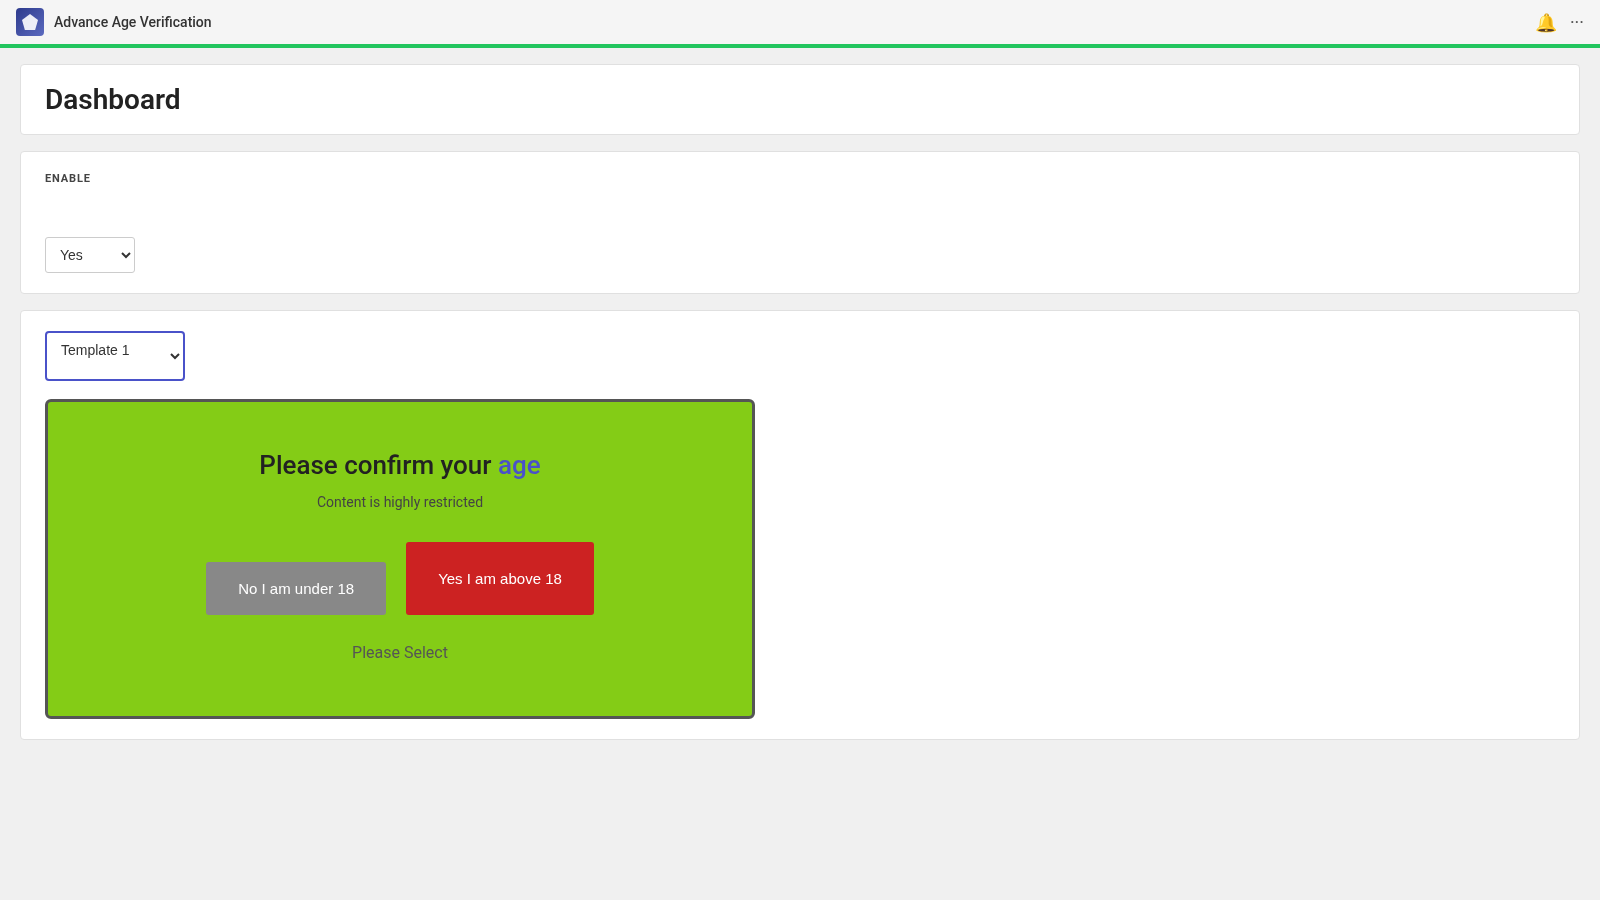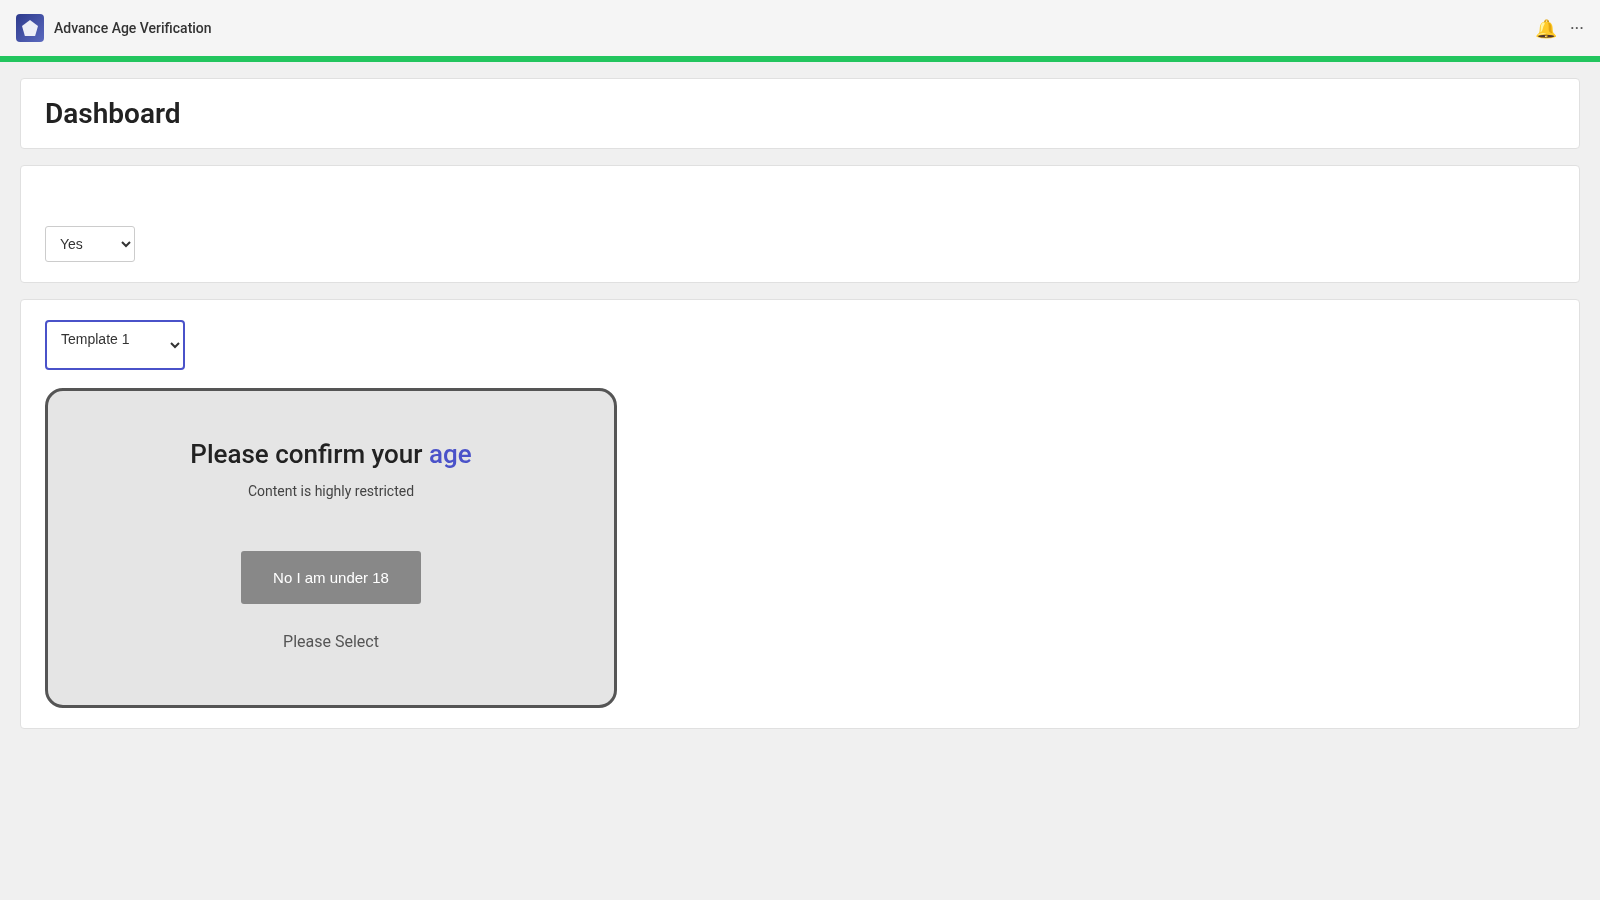--- a/index.html
+++ b/index.html
@@ -15,23 +15,23 @@
       min-height: 900px;
       overflow-x: hidden;
     }
 
     
     .topbar {
       display: flex;
       align-items: center;
       justify-content: space-between;
       background-color: #f5f5f5;
-      border-bottom: 6px solid #22c55e;
+      border-bottom: 4px solid #22c55e;
       padding: 0 16px;
-      height: 62px;
+      height: 48px;
     }
 
     .topbar-left {
       display: flex;
       align-items: center;
       gap: 10px;
     }
 
     .app-icon {
       width: 28px;
@@ -158,23 +158,23 @@
       color: #333;
       cursor: pointer;
       min-width: 140px;
       appearance: auto;
     }
 
     
     .preview-frame {
       margin-top: 18px;
       border: 3px solid #555;
-      border-radius: 18px;
-      background: #e5e5e5;
-      width: 572px;
+      border-radius: 6px;
+      background: #84cc16;
+      width: 710px;
       min-height: 320px;
       overflow: hidden;
     }
 
     .preview-content {
       padding: 48px 40px 36px;
       display: flex;
       flex-direction: column;
       align-items: center;
       text-align: center;
@@ -249,20 +249,21 @@
   </div>
 </div>
 
 <div class="main-content">
 
   <div class="card dashboard-card">
     <h1 class="dashboard-title">Dashboard</h1>
   </div>
 
   <div class="card">
+    <div class="section-label">ENABLE</div>
     <select class="select-field">
       <option>Yes</option>
       <option>No</option>
     </select>
   </div>
 
   <div class="card">
     <select class="template-select">
       <option>Template 1</option>
       <option>Template 2</option>
@@ -271,20 +272,21 @@
 
     
     <div class="preview-frame">
       <div class="preview-content">
         <h2 class="preview-heading">
           <span>Please confirm your </span><span class="highlight">age</span>
         </h2>
         <p class="preview-subtext">Content is highly restricted</p>
         <div class="preview-buttons">
           <button class="btn-no">No I am under 18</button>
+          <button class="btn-yes">Yes I am above 18</button>
         </div>
         <span class="preview-select-label">Please Select</span>
       </div>
     </div>
 
   </div>
 
 </div>
 
 </body></html>

